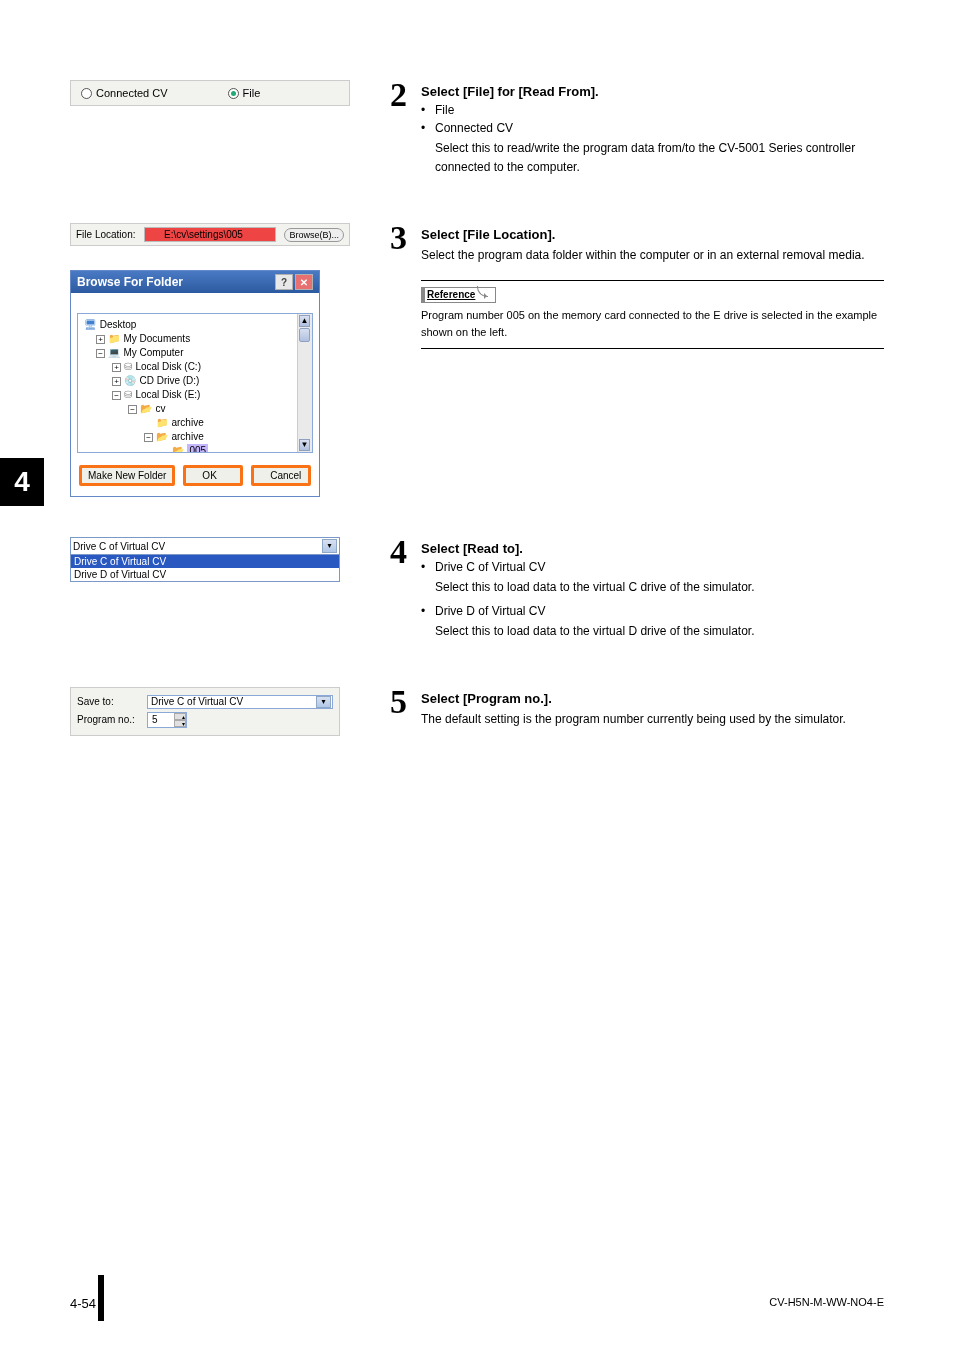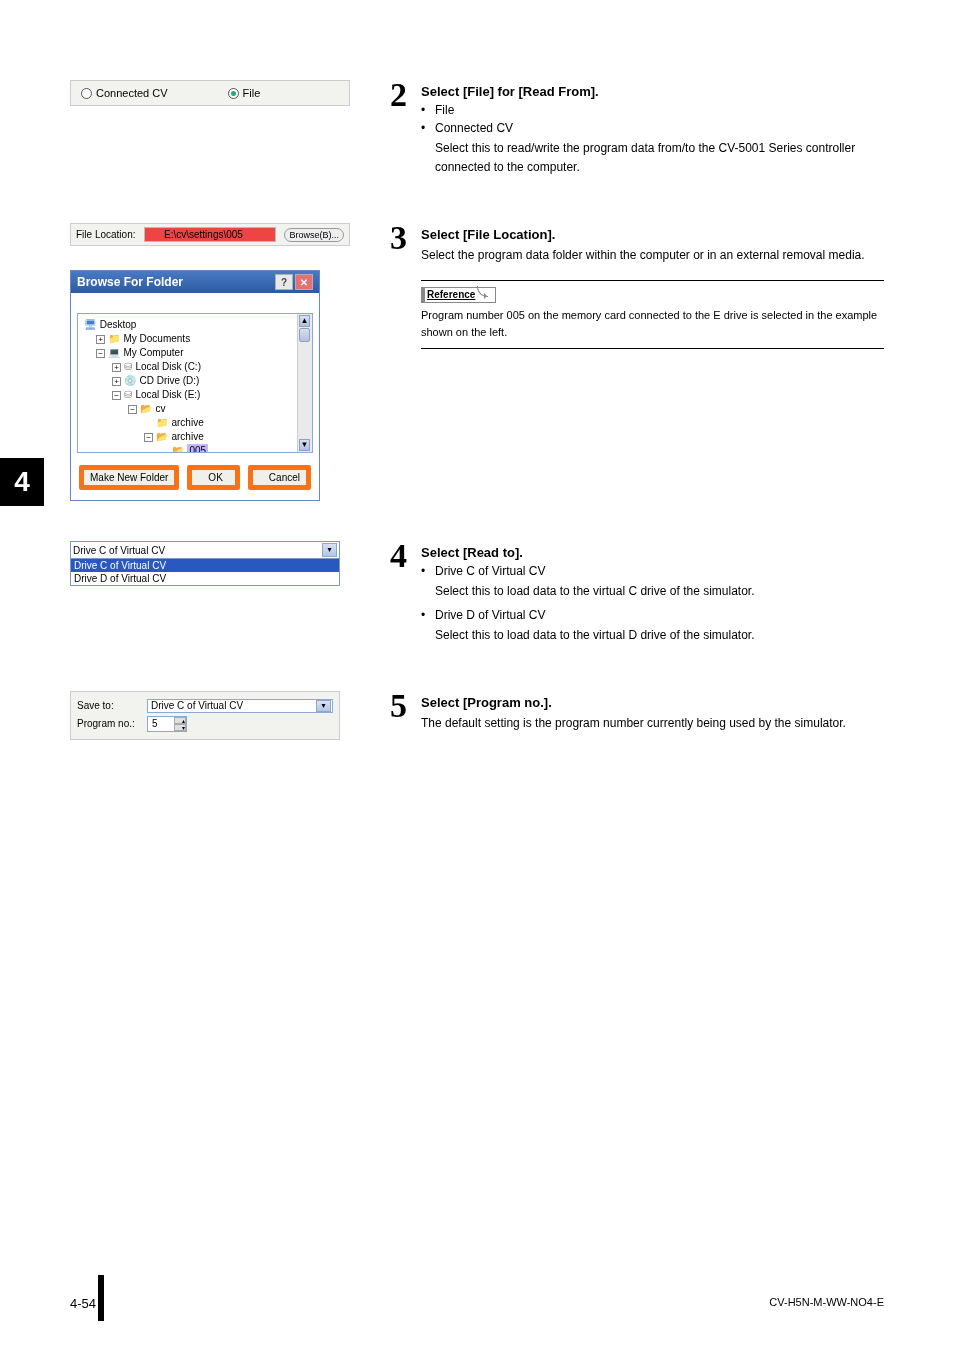--- a/index.html
+++ b/index.html
@@ -146,21 +146,21 @@
   }
   .pm { width: 9px; height: 9px; border: 1px solid #888; font-size: 8px; line-height: 7px; text-align: center; background: #fff; }
   .folder-ico { color: #e0b030; }
   .drive-ico { color: #888; }
   .desktop-ico { color: #4080d0; }
   .sel { background: #c4b5fd; color: #000; padding: 0 2px; }
   .bd-buttons {
     display: flex; justify-content: space-between; padding: 6px 8px 10px 8px; gap: 8px;
   }
   .bd-btn {
-    border: 5px solid #f97316; background: #f0f0ea;
+    border: 3px solid #f97316; background: #f0f0ea;
     padding: 2px 6px; font-size: 10px; border-radius: 2px;
   }
   .bd-btn.wide { flex: 1; text-align: left; padding-left: 16px; }
 
   .reference-box {
     border-top: 1px solid #000;
     border-bottom: 1px solid #000;
     padding: 6px 0;
     margin-top: 14px;
     font-size: 11px;

